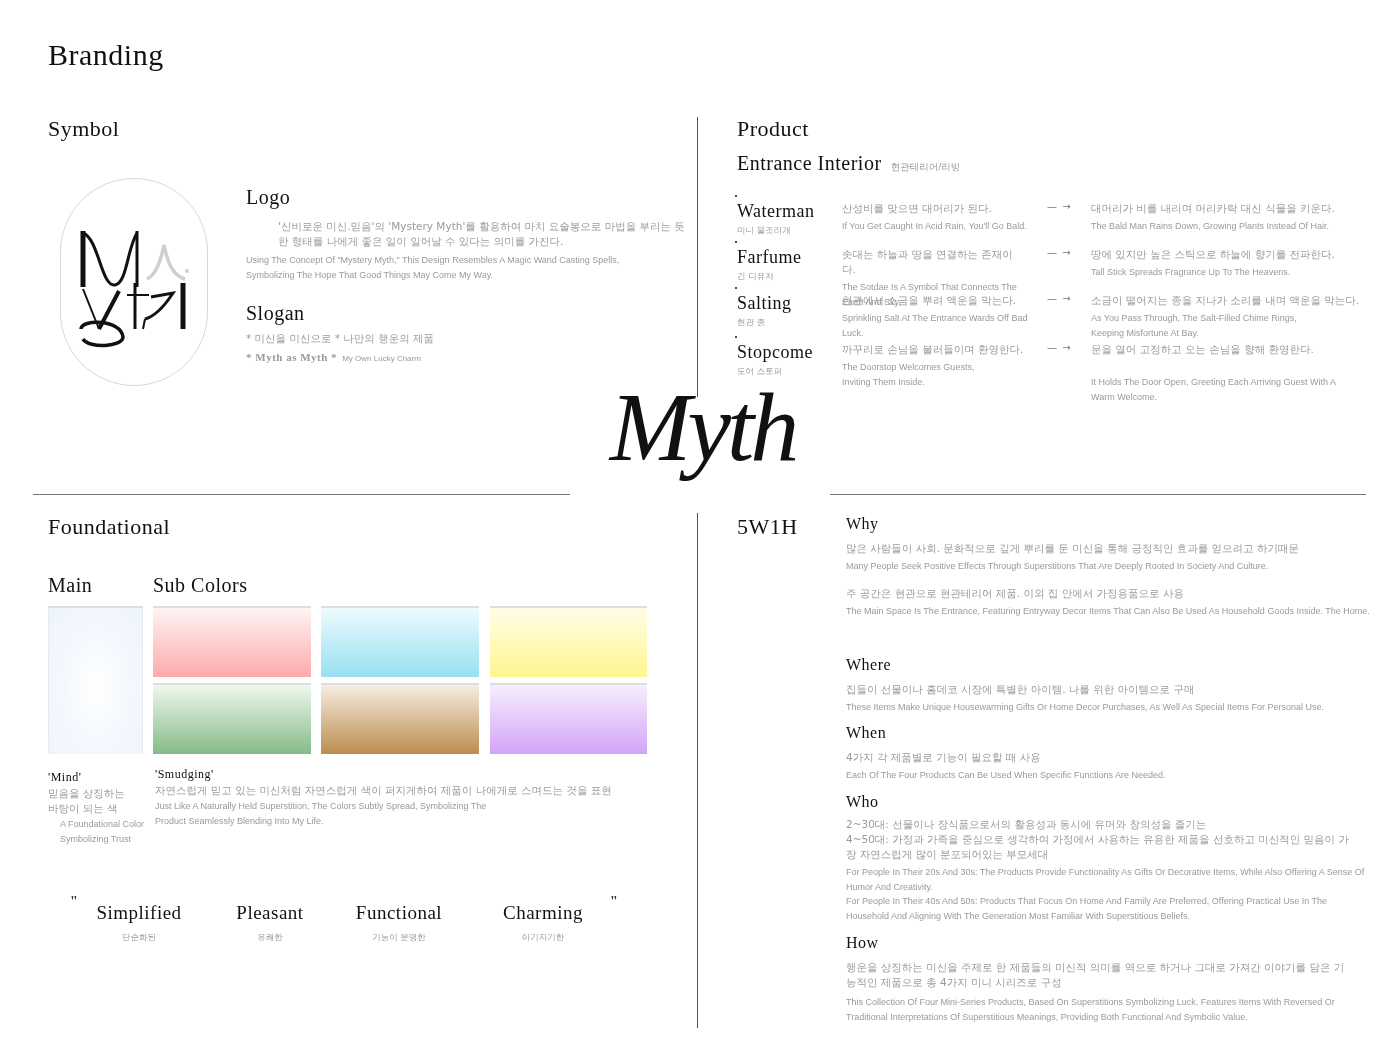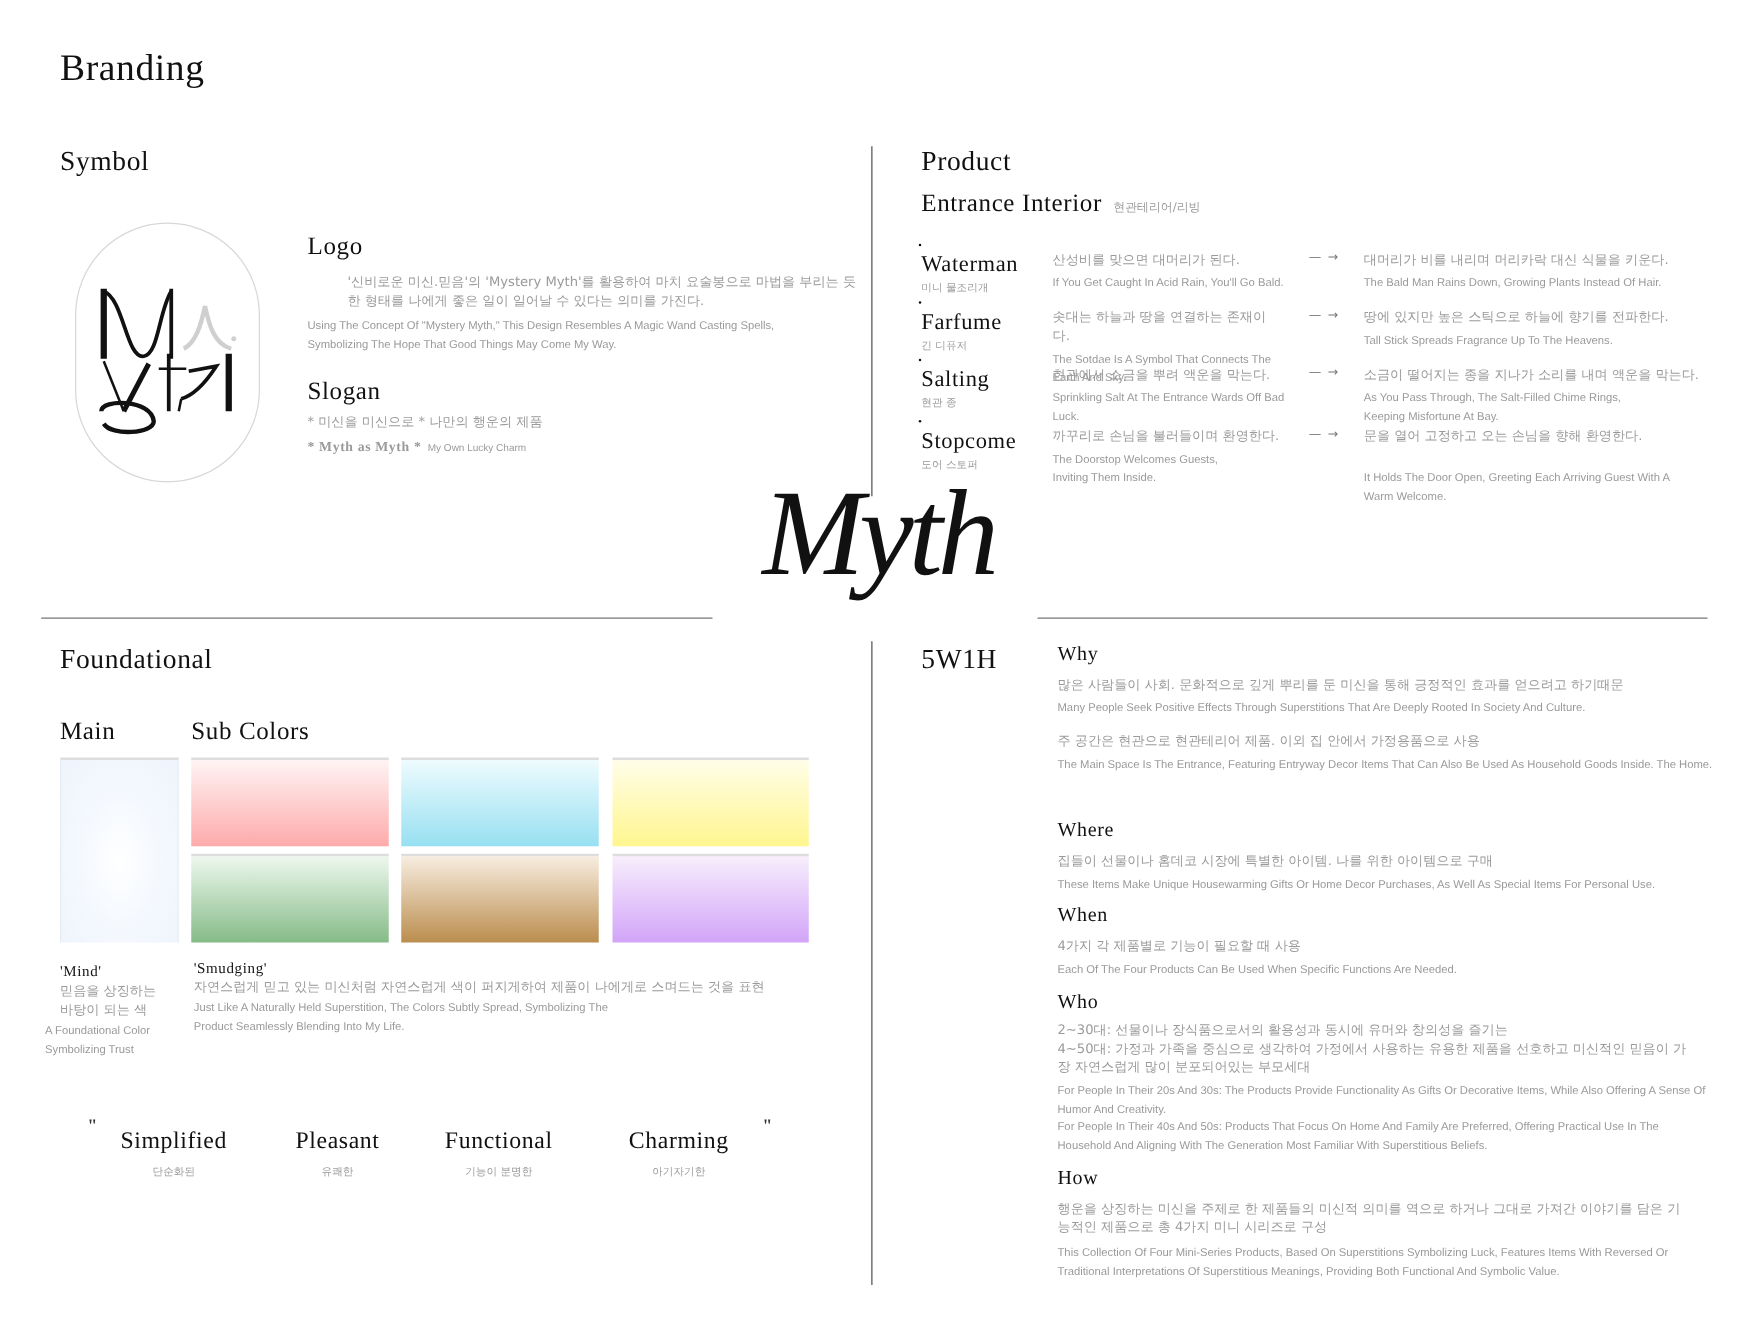--- a/index.html
+++ b/index.html
@@ -164,21 +164,21 @@
 
   <div class="swatch" style="left:153px;top:606px;width:158px;height:71px;background:linear-gradient(#fff4f4,#fdaaaa);"></div>
   <div class="swatch" style="left:321px;top:606px;width:158px;height:71px;background:linear-gradient(#eefbfe,#97e0f1);"></div>
   <div class="swatch" style="left:490px;top:606px;width:157px;height:71px;background:linear-gradient(#fffde8,#fff68f);"></div>
   <div class="swatch" style="left:153px;top:683px;width:158px;height:71px;background:linear-gradient(#eef8ee,#85bb87);"></div>
   <div class="swatch" style="left:321px;top:683px;width:158px;height:71px;background:linear-gradient(#f7ede0,#bb8d4e);"></div>
   <div class="swatch" style="left:490px;top:683px;width:157px;height:71px;background:linear-gradient(#f7eefc,#d2a4f8);"></div>
 
   <div class="abs serif" style="left:48px;top:770px;font-size:12px;">'Mind'</div>
   <div class="abs gray-ko" style="left:48px;top:786px;width:85px;">믿음을 상징하는 바탕이 되는 색</div>
-  <div class="abs gray-en" style="left:36px;top:817px;width:100px;">A Foundational Color Symbolizing Trust</div>
+  <div class="abs gray-en" style="left:60px;top:817px;width:100px;">A Foundational Color Symbolizing Trust</div>
 
   <div class="abs serif" style="left:155px;top:767px;font-size:12px;">'Smudging'</div>
   <div class="abs gray-ko" style="left:155px;top:783px;white-space:nowrap;">자연스럽게 믿고 있는 미신처럼 자연스럽게 색이 퍼지게하여 제품이 나에게로 스며드는 것을 표현</div>
   <div class="abs gray-en" style="left:155px;top:799px;width:340px;">Just Like A Naturally Held Superstition, The Colors Subtly Spread, Symbolizing The Product Seamlessly Blending Into My Life.</div>
 
   <div class="quote" style="left:70px;top:894px;">"</div>
   <div class="quote" style="left:610px;top:894px;">"</div>
 
   <div class="trait" style="left:74px;top:902px;">
     <div class="en serif">Simplified</div>

